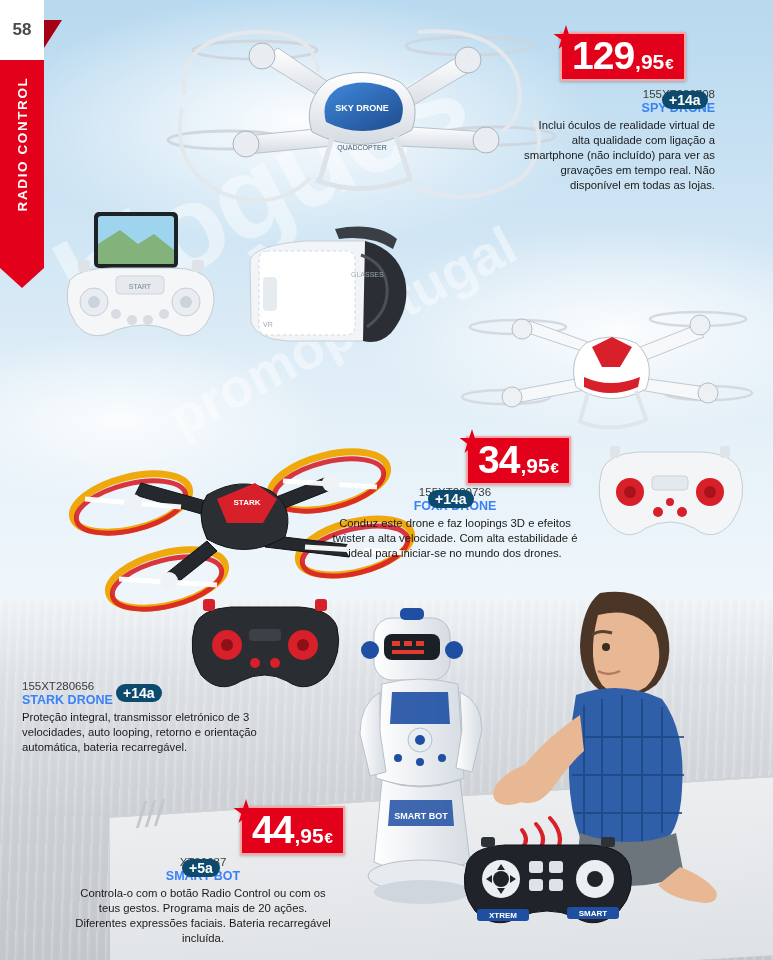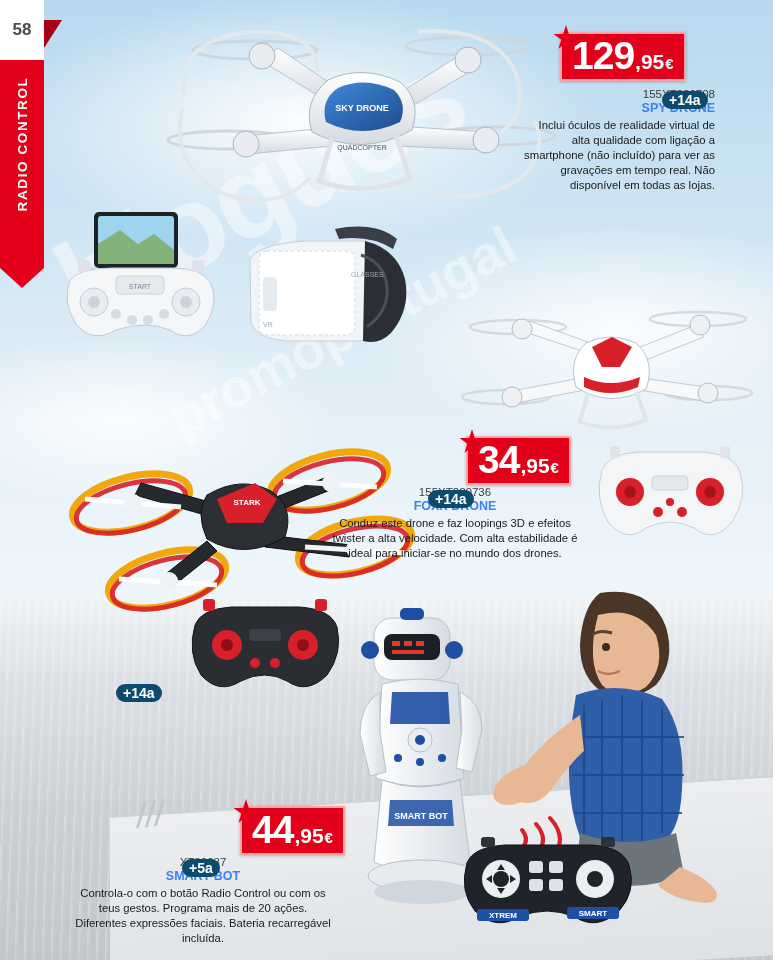--- a/index.html
+++ b/index.html
@@ -600,20 +600,25 @@
   <div class="prod ta-center" style="left:330px; top:486px; width:250px;">
     <div class="ref">155XT280736</div>
     <div class="name">FOXX DRONE</div>
     <div class="desc">Conduz este drone e faz loopings 3D e efeitos twister a alta velocidade. Com alta estabilidade é ideal para iniciar-se no mundo dos drones.</div>
   </div>
   <div style="position:absolute; left:428px; top:489px;">
     <span class="age-badge">+14a</span>
   </div>
 
 
+  <div class="prod ta-left" style="left:22px; top:680px; width:235px;">
+    <div class="ref">155XT280656</div>
+    <div class="name">STARK DRONE</div>
+    <div class="desc">Proteção integral, transmissor eletrónico de 3 velocidades, auto looping, retorno e orientação automática, bateria recarregável.</div>
+  </div>
   <div style="position:absolute; left:116px; top:683px;">
     <span class="age-badge">+14a</span>
   </div>
 
   <div class="price-badge" style="left:240px; top:806px;justify-content:center;">
     <span class="badge-star"></span>
     <span class="int">44</span>
     <span class="cents">,95</span>
     <span class="eur">€</span>
   </div>

